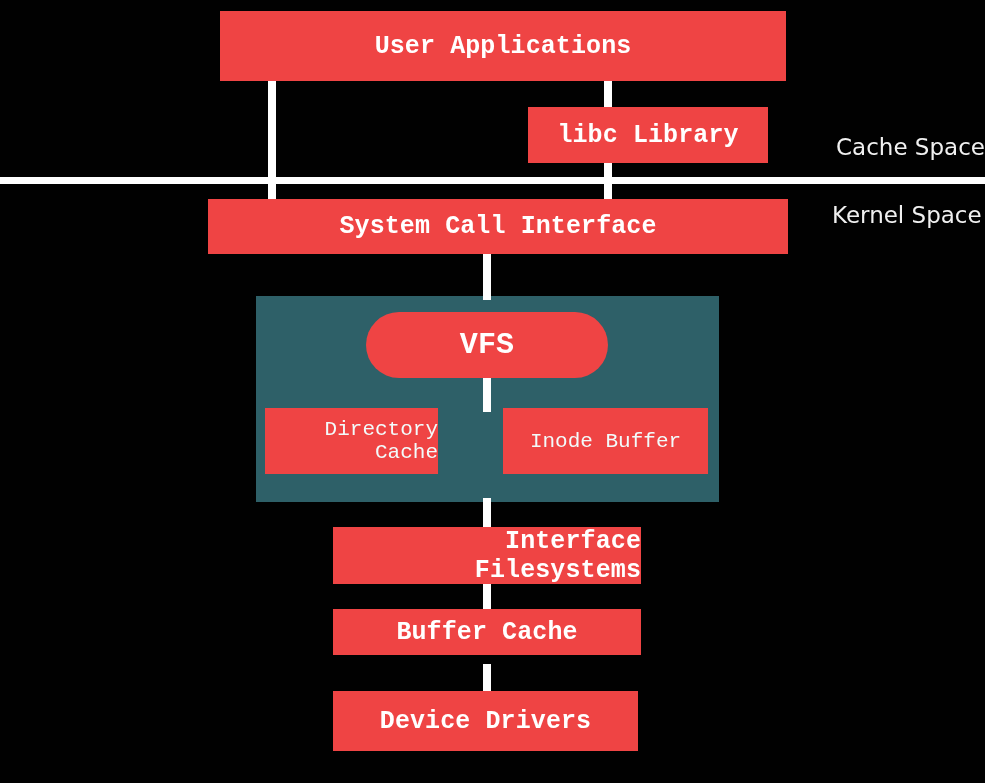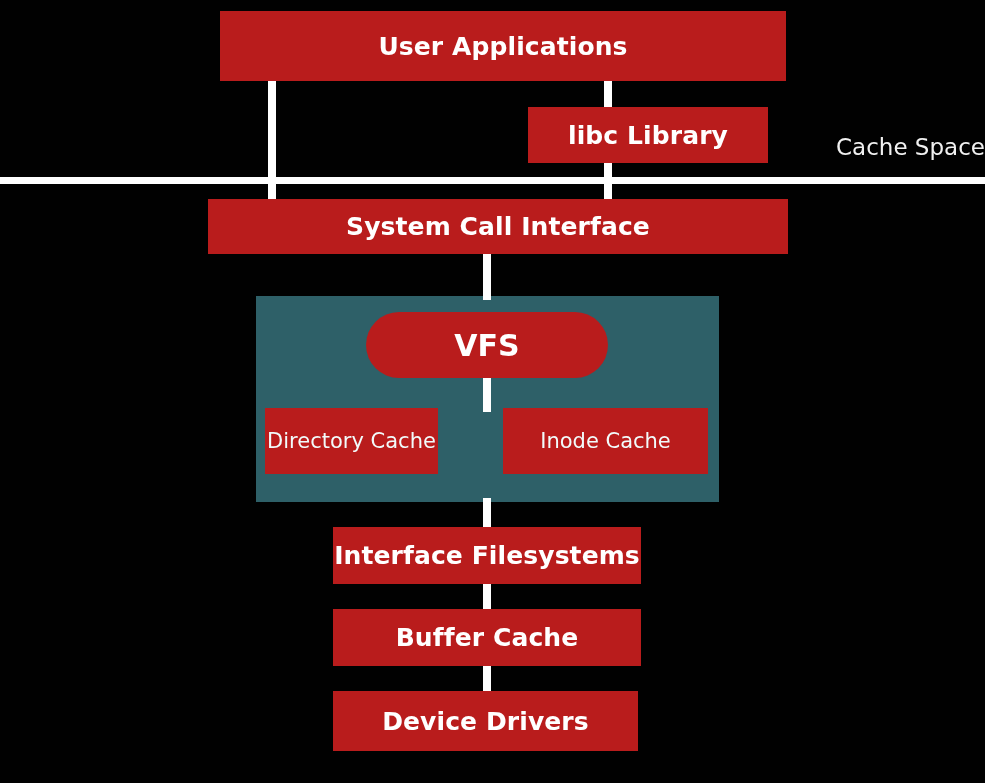--- a/index.html
+++ b/index.html
@@ -13,28 +13,29 @@
     width: 985px;
     height: 783px;
     background: #010101;
     overflow: hidden;
     font-family: "DejaVu Sans", sans-serif;
   }
 
   
   .node {
     position: absolute;
-    background: #b91c1c;
+    background: #ef4444;
     color: #ffffff;
     display: flex;
     align-items: center;
     justify-content: center;
-    text-align: left;
+    text-align: right;
     box-sizing: border-box;
     z-index: 4;
+    font-family: Liberation Mono, monospace;
   }
   .node.strong {
     font-weight: bold;
     letter-spacing: 0.1px;
   }
   .node.light {
     font-weight: normal;
     color: #f2fbfb;
   }
   .node.oval {
@@ -91,34 +92,35 @@
   <div class="vline" style="left:483px; top:498px; width:8px; height:32px;"></div>
 
   <div class="vline" style="left:483px; top:582px; width:8px; height:30px;"></div>
 
   <div class="vline" style="left:483px; top:664px; width:8px; height:30px;"></div>
 
   <div class="hdivider" style="top:177px;"></div>
 
   <div class="space-label" style="left:836px; top:134px;">Cache Space</div>
 
+  <div class="space-label" style="left:832px; top:202px;">Kernel Space</div>
 
   <div class="node strong" style="left:220px; top:11px; width:566px; height:70px; font-size:25px;">User Applications</div>
 
   <div class="node strong" style="left:528px; top:107px; width:240px; height:56px; font-size:25px;">libc Library</div>
 
   <div class="node strong" style="left:208px; top:199px; width:580px; height:55px; font-size:25px;">System Call Interface</div>
 
   <div class="group-box" style="left:256px; top:296px; width:463px; height:206px;"></div>
 
   <div class="node strong oval" style="left:366px; top:312px; width:242px; height:66px; font-size:30px;">VFS</div>
 
   <div class="node light" style="left:265px; top:408px; width:173px; height:66px; font-size:21px;">Directory Cache</div>
 
-  <div class="node light" style="left:503px; top:408px; width:205px; height:66px; font-size:21px;">Inode Cache</div>
+  <div class="node light" style="left:503px; top:408px; width:205px; height:66px; font-size:21px;">Inode Buffer</div>
 
   <div class="node strong" style="left:333px; top:527px; width:308px; height:57px; font-size:25px;">Interface Filesystems</div>
 
-  <div class="node strong" style="left:333px; top:609px; width:308px; height:57px; font-size:25px;">Buffer Cache</div>
+  <div class="node strong" style="left:333px; top:609px; width:308px; height:46px; font-size:25px;">Buffer Cache</div>
 
   <div class="node strong" style="left:333px; top:691px; width:305px; height:60px; font-size:25px;">Device Drivers</div>
 
 </div>
 
 </body></html>

